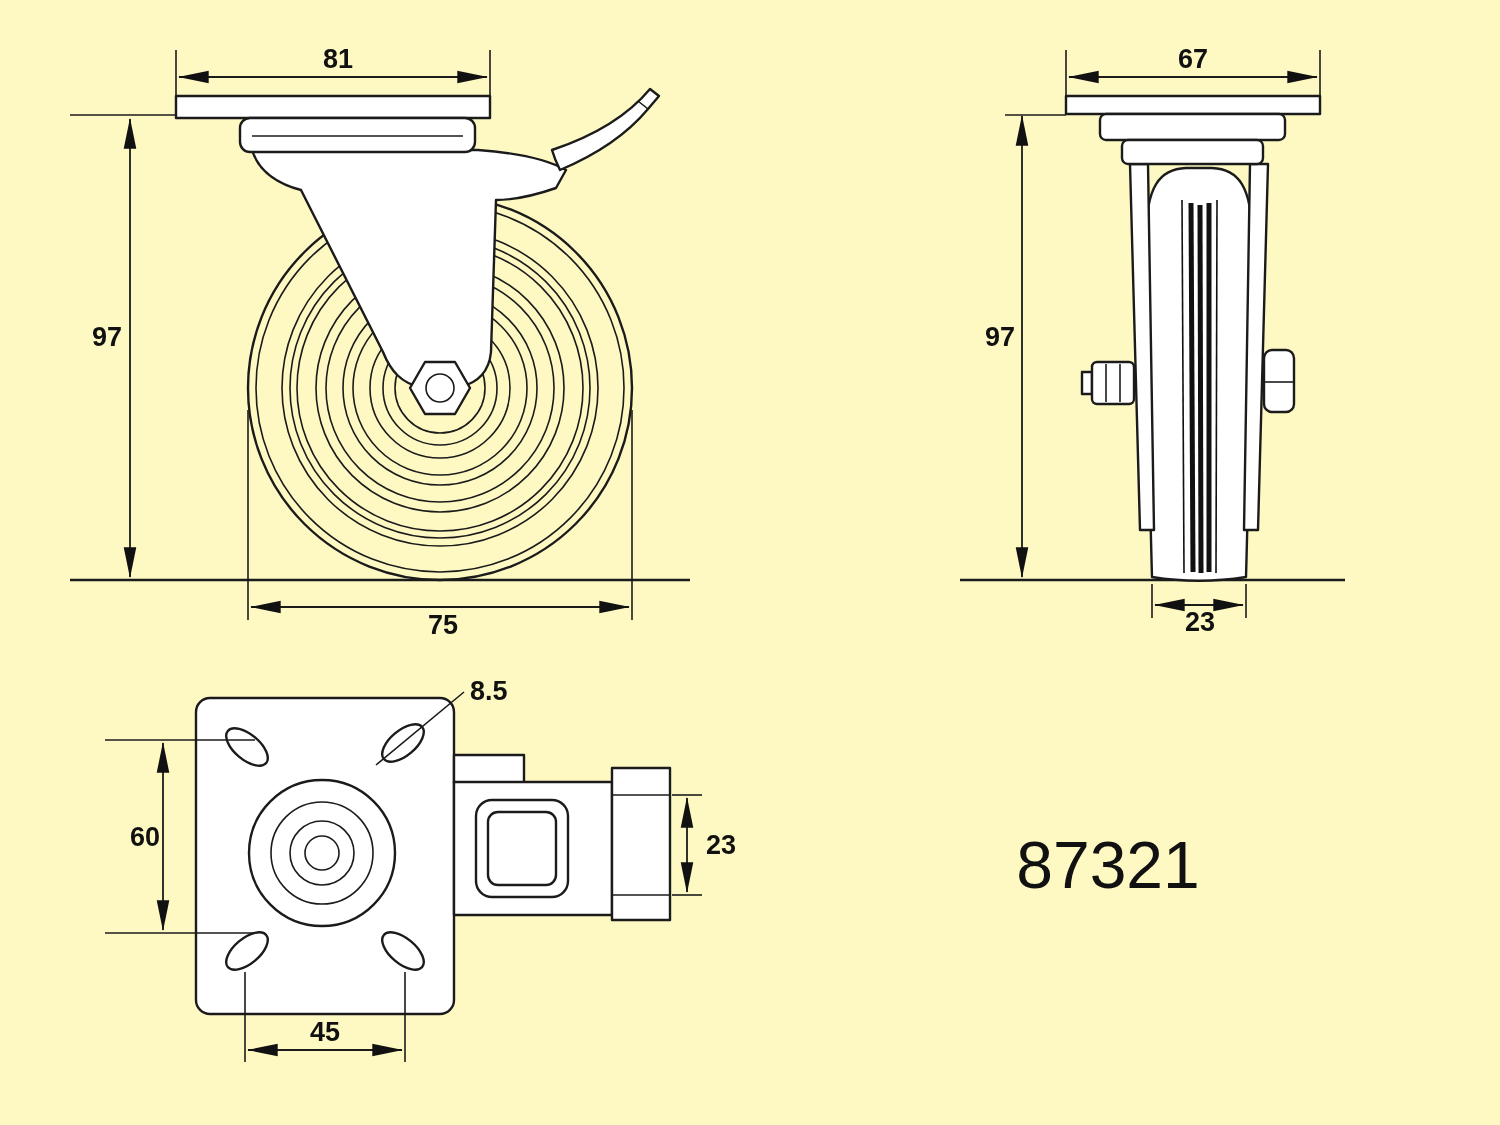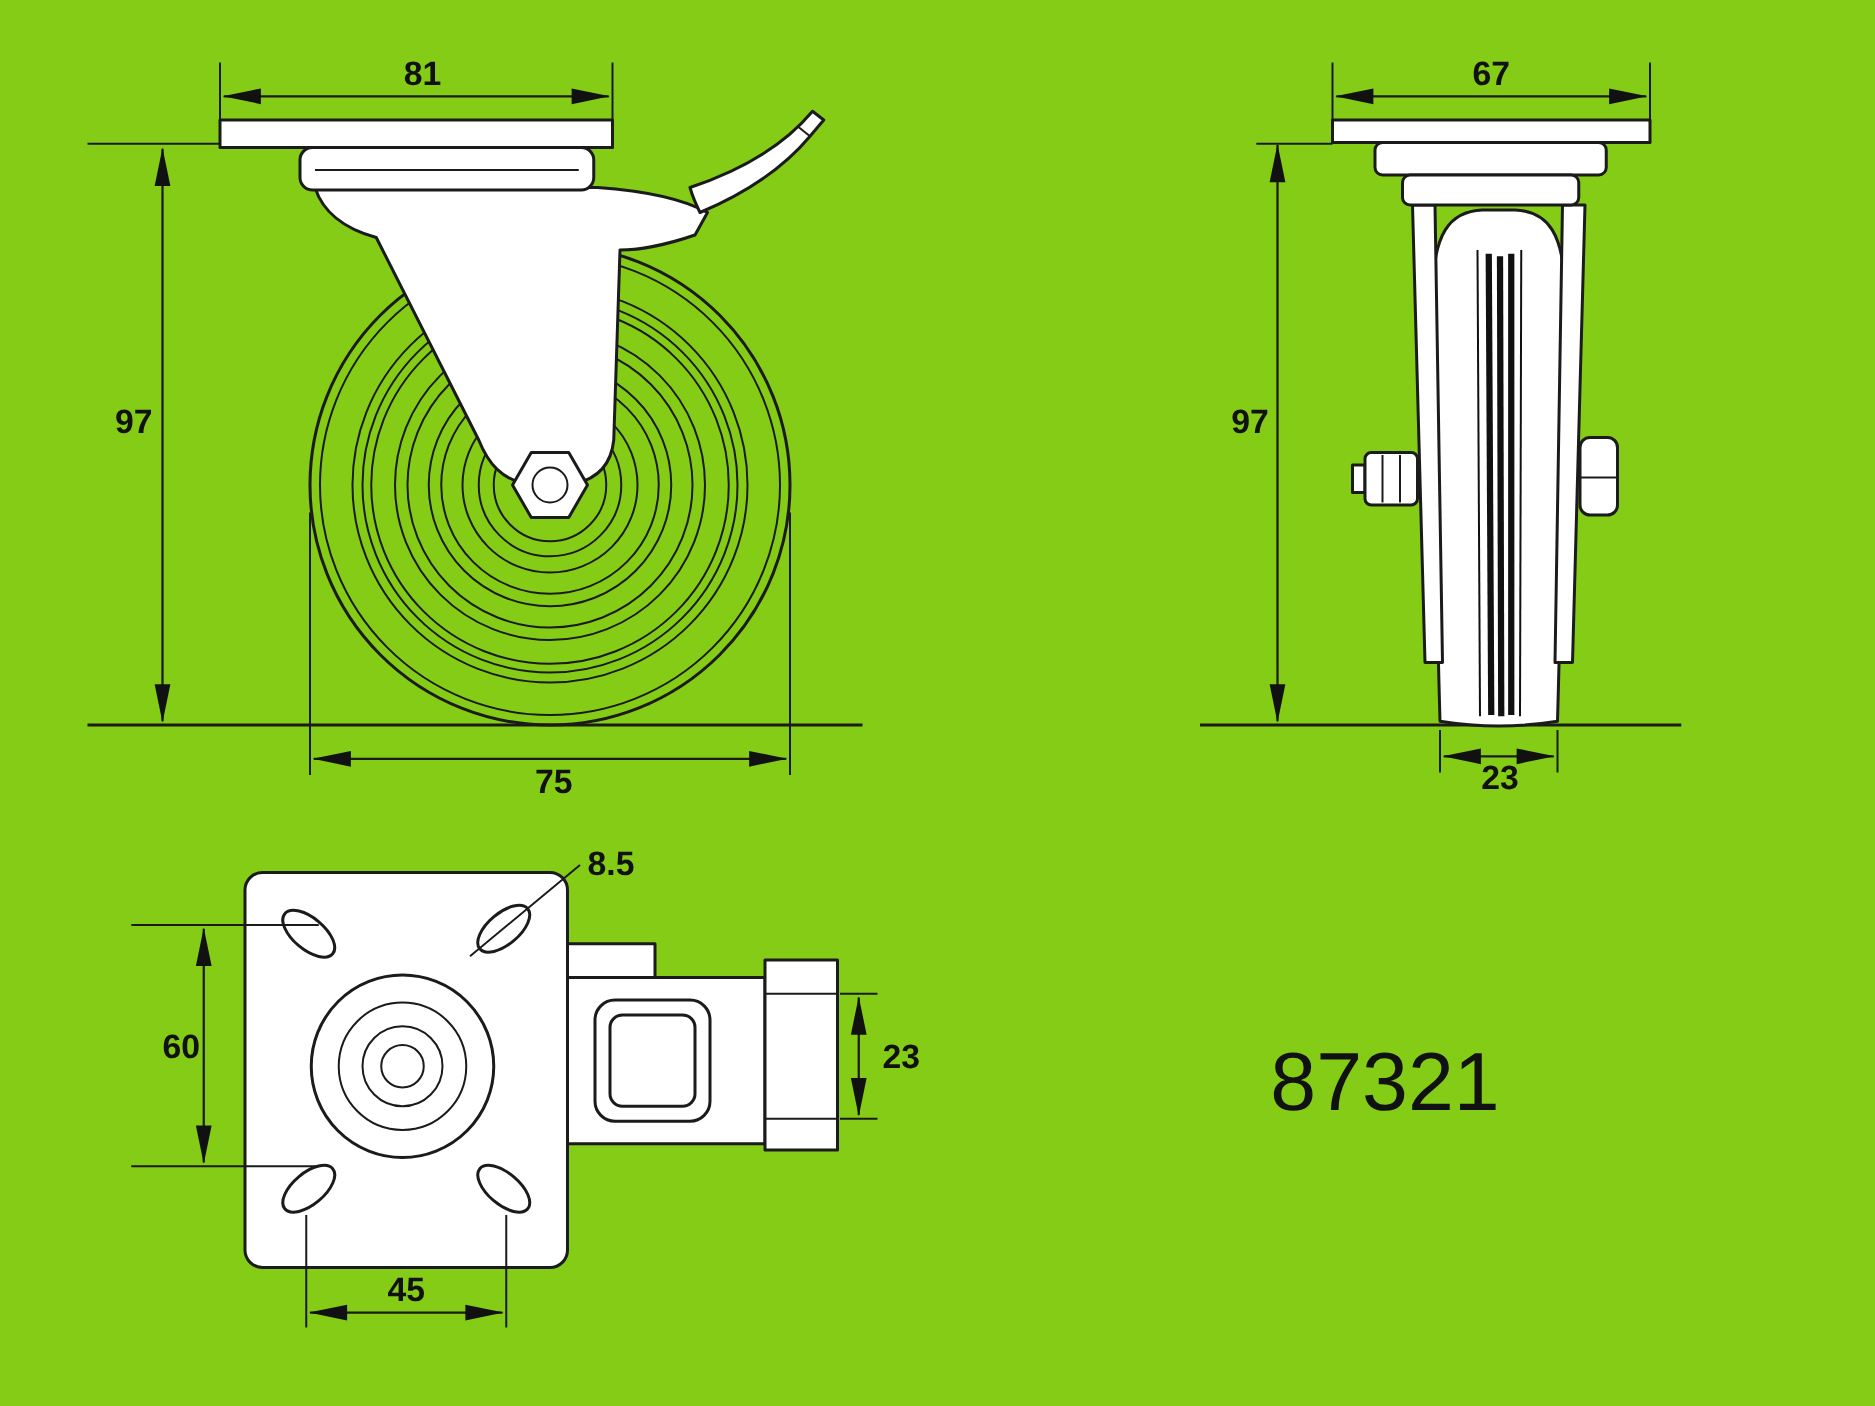--- a/index.html
+++ b/index.html
@@ -5,21 +5,21 @@
   html, body {
     margin: 0;
     padding: 0;
     background: #ffffff;
     font-family: "Liberation Sans", sans-serif;
   }
   .canvas {
     position: relative;
     width: 1500px;
     height: 1125px;
-    background: #84cc16;
+    background: #fef9c3;
     overflow: hidden;
   }
   svg { display: block; }
   .obj   { stroke: #1b1b1b; stroke-width: 2.4; fill: none; stroke-linejoin: round; }
   .objw  { stroke: #1b1b1b; stroke-width: 2.4; fill: #ffffff; stroke-linejoin: round; }
   .thin  { stroke: #1b1b1b; stroke-width: 1.6; fill: none; }
   .dim   { stroke: #1b1b1b; stroke-width: 1.8; fill: none; }
   .tread { stroke: #111111; fill: none; }
   .dimtext {
     font-family: "Liberation Sans", sans-serif;

